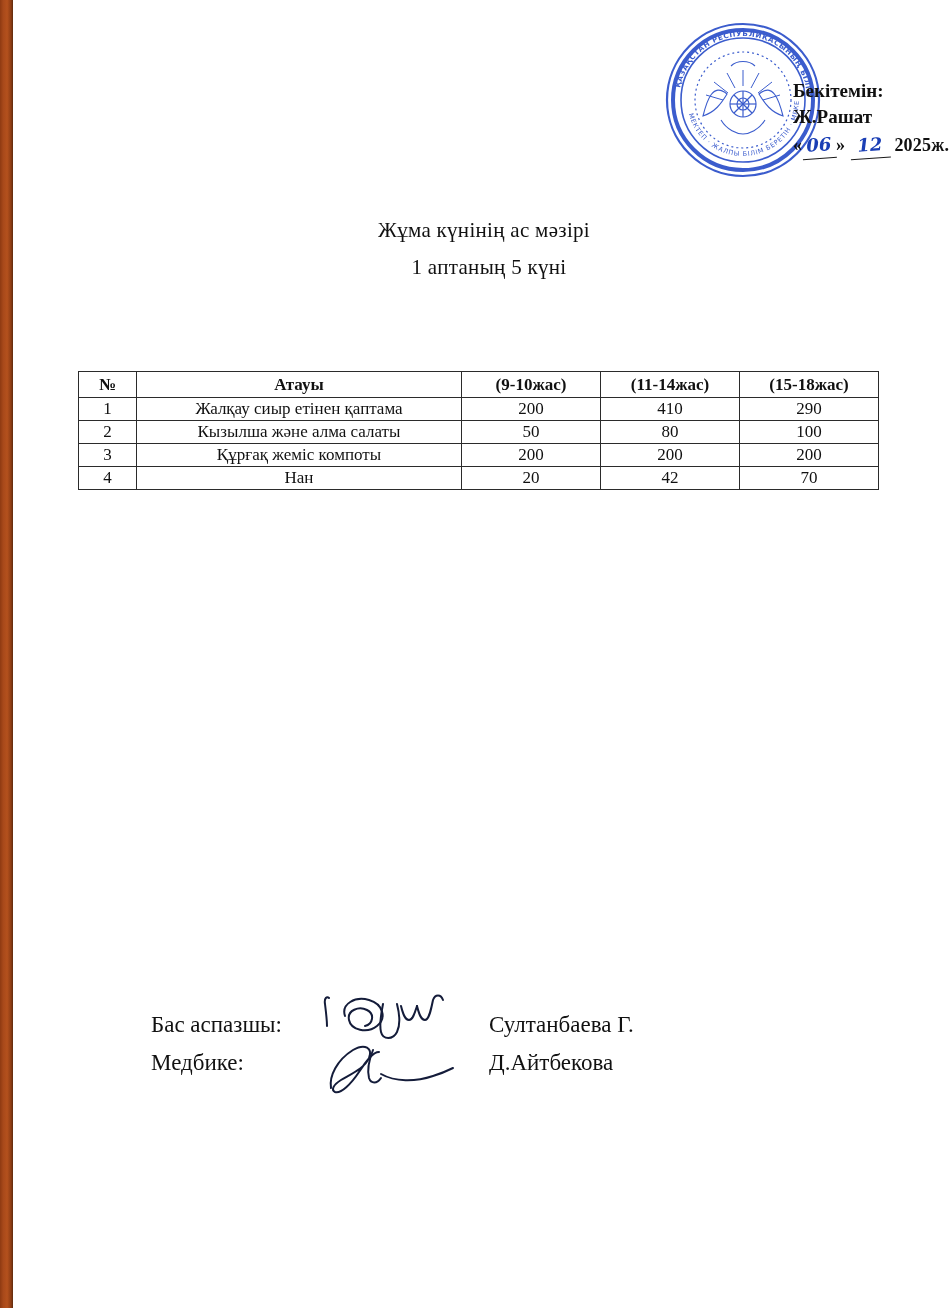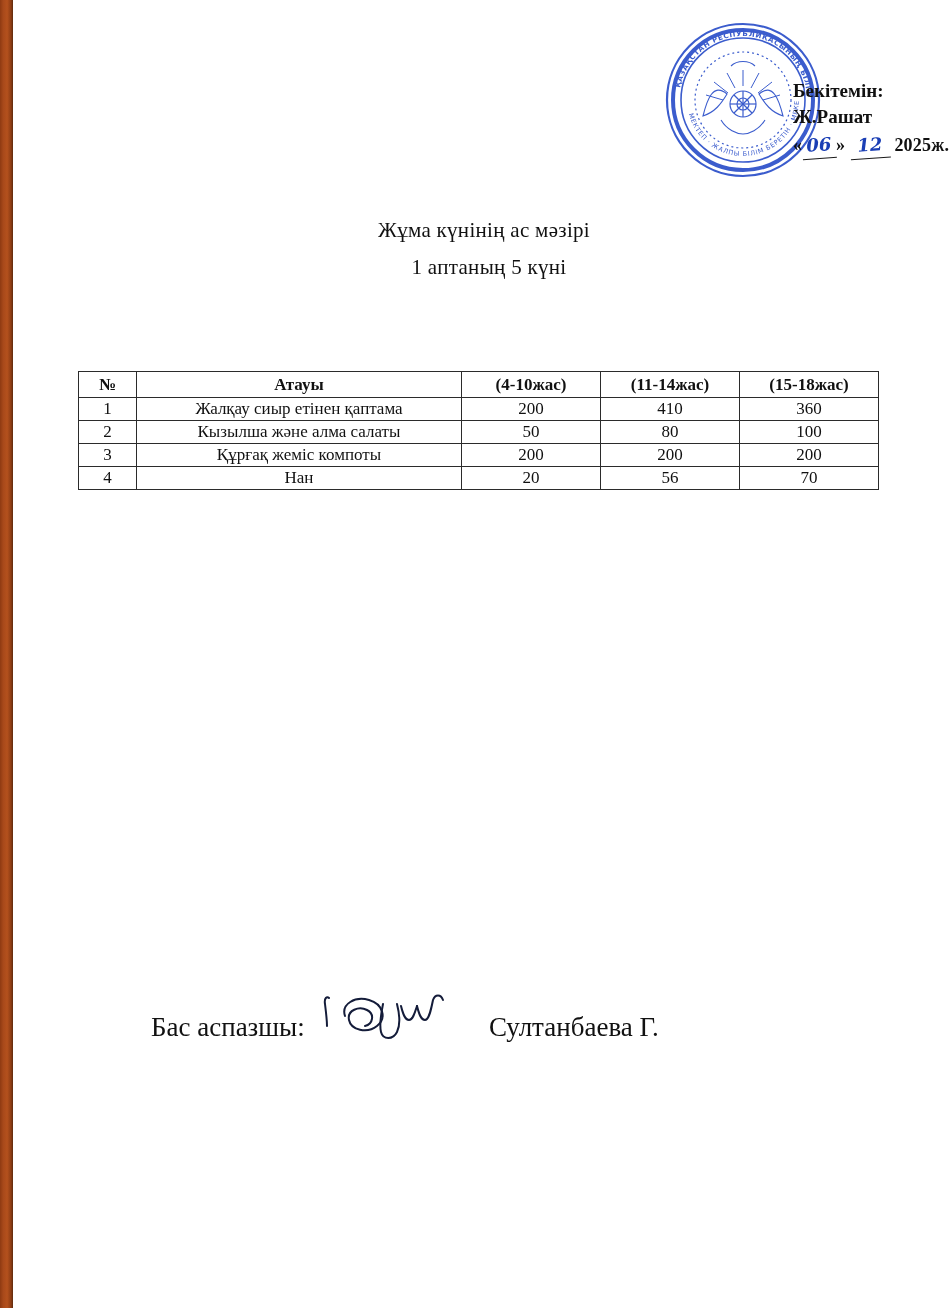--- a/index.html
+++ b/index.html
@@ -122,21 +122,21 @@
   .col-no    { width: 58px; }
   .col-name  { width: 325px; }
   .col-age   { width: 139px; }
 
   
   .sig-block {
     position: absolute;
     left: 138px;
     top: 1008px;
     width: 560px;
-    font-size: 27px;
+    font-size: 23px;
   }
   .sig-row {
     position: relative;
     height: 38px;
   }
   .sig-role {
     position: absolute;
     left: 0;
     top: 4px;
     white-space: nowrap;
@@ -222,52 +222,52 @@
       <col class="col-no">
         <col class="col-name">
         <col class="col-age">
         <col class="col-age">
         <col class="col-age">
     </colgroup>
     <thead>
       <tr>
         <th>№</th>
         <th>Атауы</th>
-        <th>(4-10жас)</th>
+        <th>(9-10жас)</th>
         <th>(11-14жас)</th>
         <th>(15-18жас)</th>
       </tr>
     </thead>
     <tbody>
       <tr>
         <td>1</td>
         <td>Жалқау сиыр етінен қаптама</td>
         <td>200</td>
         <td>410</td>
-        <td>360</td>
+        <td>290</td>
       </tr>
       <tr>
         <td>2</td>
         <td>Кызылша және алма  салаты</td>
         <td>50</td>
         <td>80</td>
         <td>100</td>
       </tr>
       <tr>
         <td>3</td>
         <td>Құрғақ жеміс компоты</td>
         <td>200</td>
         <td>200</td>
         <td>200</td>
       </tr>
       <tr>
         <td>4</td>
         <td>Нан</td>
         <td>20</td>
-        <td>56</td>
+        <td>42</td>
         <td>70</td>
       </tr>
     </tbody>
   </table>
 
   <div class="sig-block">
 
     <div class="sig-row">
       <span class="sig-role">Бас аспазшы:</span>
       <svg class="sig-mark" viewBox="0 0 170 56">
@@ -275,15 +275,26 @@
           <path d="M18,6 C16,4 13,6 14,12 C15,20 16,28 16,34"></path>
           <path d="M34,24 C30,12 44,4 58,8 C72,12 76,26 66,34 C56,42 40,38 38,28 C36,18 48,14 56,18 C64,22 62,32 54,34"></path>
           <path d="M72,12 C70,22 68,32 70,40 C72,48 82,48 86,40 C90,32 88,20 86,12"></path>
           <path d="M90,14 C92,22 94,28 98,28 C102,28 104,20 106,14"></path>
           <path d="M106,14 C108,22 110,28 114,28 C118,28 120,18 122,8 C124,2 130,2 132,8"></path>
         </g>
       </svg>
       <span class="sig-name">Султанбаева Г.</span>
     </div>
 
+    <div class="sig-row">
+      <span class="sig-role">Медбике:</span>
+      <svg class="sig-mark second" viewBox="0 0 170 56">
+        <g fill="none" stroke="#141c3a" stroke-width="2" stroke-linecap="round">
+          <path d="M20,48 C18,36 26,20 42,10 C54,3 62,8 58,18 C54,28 40,34 30,40 C22,45 20,50 24,52 C30,54 40,44 48,32 C56,20 62,12 68,12"></path>
+          <path d="M62,10 C58,20 56,30 58,38 C60,44 66,44 70,38"></path>
+          <path d="M70,34 C84,42 104,42 122,36 C132,33 138,30 142,28"></path>
+        </g>
+      </svg>
+      <span class="sig-name">Д.Айтбекова</span>
+    </div>
 
   </div>
 </div>
 
 </body></html>

